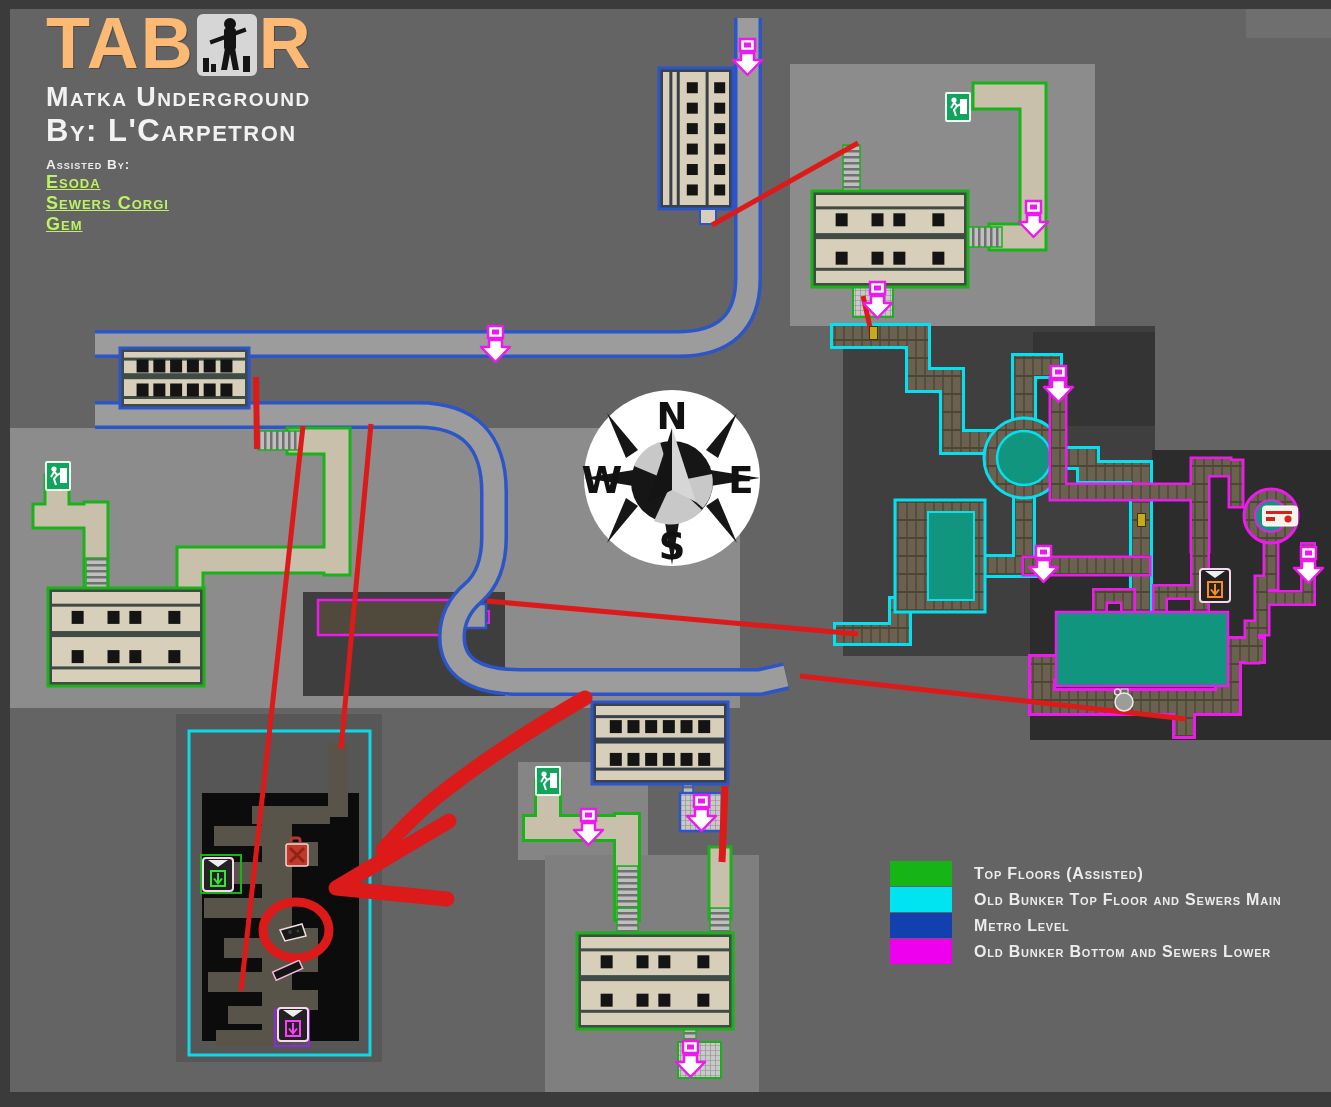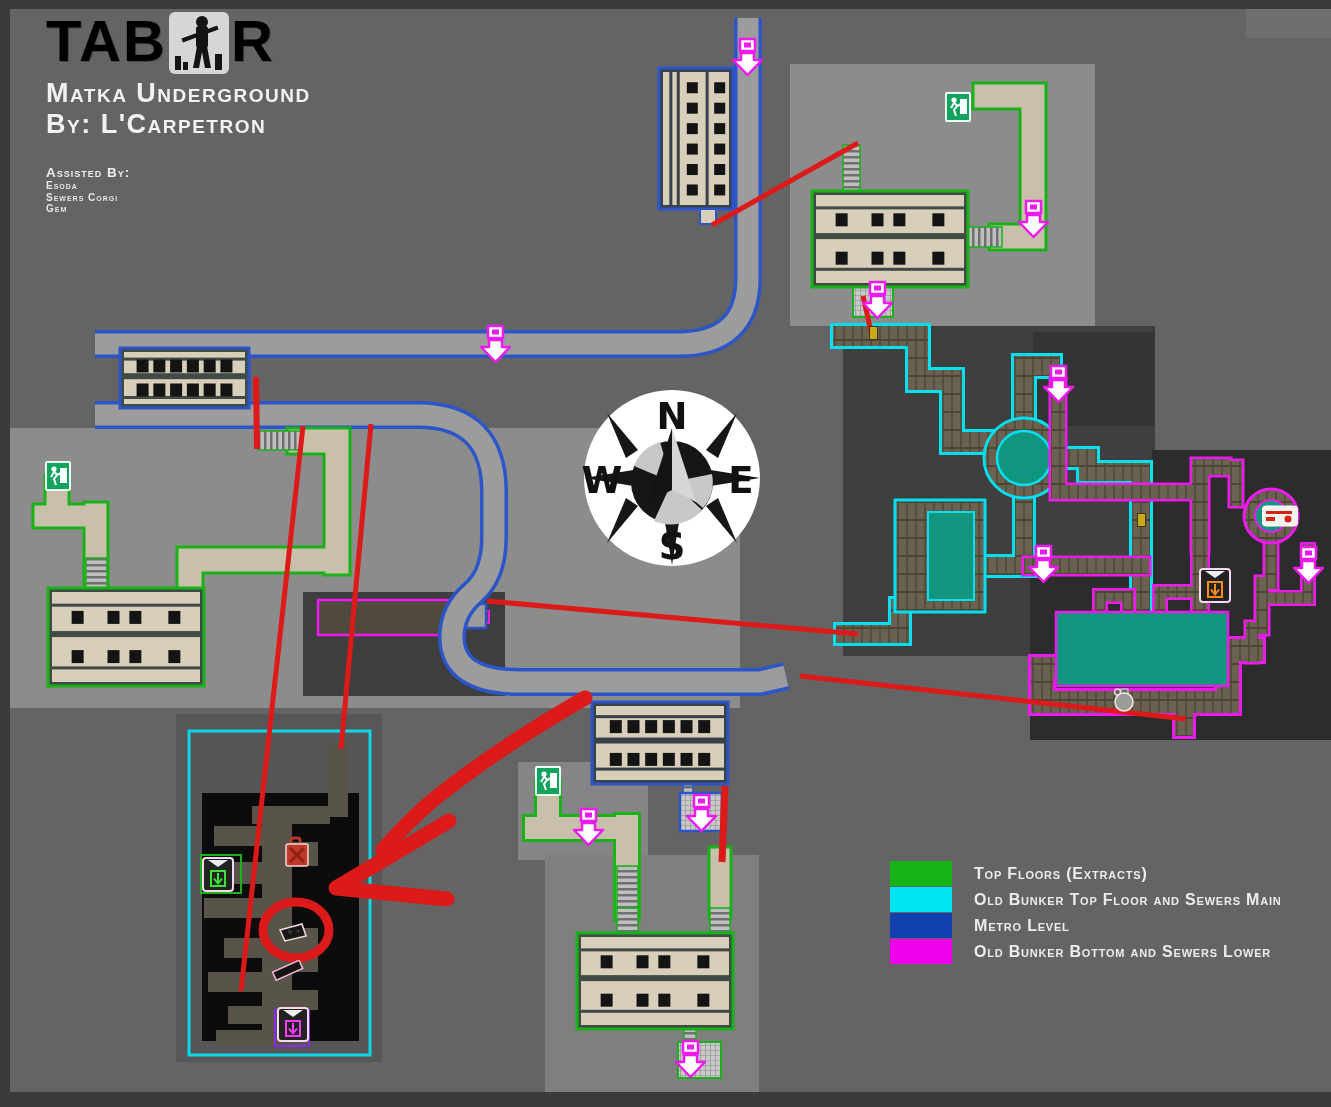--- a/index.html
+++ b/index.html
@@ -2,28 +2,28 @@
 <html><head>
 <meta charset="utf-8">
 <style>
   html,body{margin:0;padding:0;background:#2a2a2a;}
   .stage{position:relative;width:1331px;height:1107px;background:#646464;overflow:hidden;
          font-family:"Liberation Sans",sans-serif;}
   svg{position:absolute;left:0;top:0;}
   .hdr{position:absolute;left:46px;top:10px;color:#d9d9d9;z-index:5;}
   .logo-l1{font-size:55px;font-weight:900;letter-spacing:5px;line-height:1.0;color:#d6d6d6;
            text-shadow:1px 1px 0 #4a4a4a;}
-  .logo-l2{font-size:58px;font-weight:900;letter-spacing:2px;line-height:0.92;color:#000000;
+  .logo-l2{font-size:72px;font-weight:900;letter-spacing:2px;line-height:0.92;color:#fdba74;
            display:flex;align-items:center;text-shadow:1px 1px 0 #4a4a4a;}
   .soldier-tile{display:inline-block;width:60px;height:62px;background:#d6d6d6;border-radius:6px;
                 margin:0 2px;position:relative;top:2px;}
   .map-title{font-size:27px;font-weight:bold;font-variant:small-caps;letter-spacing:1.5px;color:#f2f2f2;margin-top:6px;}
-  .map-byline{font-size:27px;font-weight:bold;font-variant:small-caps;letter-spacing:1.5px;color:#f2f2f2;}
-  .assist{font-size:13.5px;font-weight:bold;font-variant:small-caps;letter-spacing:1px;color:#ededed;margin-top:25px;}
-  .assist-name{font-size:10px;font-weight:bold;font-variant:small-caps;letter-spacing:1px;color:#e5e5e5;line-height:1.15;}
+  .map-byline{font-size:31px;font-weight:bold;font-variant:small-caps;letter-spacing:1.5px;color:#f2f2f2;}
+  .assist{font-size:13.5px;font-weight:bold;font-variant:small-caps;letter-spacing:1px;color:#ededed;margin-top:8px;}
+  .assist-name{font-size:18px;font-weight:bold;font-variant:small-caps;letter-spacing:1px;color:#bef264;line-height:1.15;text-decoration:underline;}
   .legend{position:absolute;left:890px;top:861px;z-index:5;}
   .legend-row{display:flex;align-items:center;margin-bottom:1px;height:25px;}
   .legend-swatch{width:62px;height:25px;flex:0 0 62px;}
   .legend-label{margin-left:22px;font-size:16px;font-weight:bold;font-variant:small-caps;
                 letter-spacing:0.8px;color:#ececec;white-space:nowrap;}
   .icon{position:absolute;z-index:4;}
 </style>
 </head>
 <body>
 
@@ -362,21 +362,21 @@
   <div class="map-byline">By: L'Carpetron</div>
   <div class="assist">Assisted By:</div>
   <div class="assist-name">Esoda</div>
   <div class="assist-name">Sewers Corgi</div>
   <div class="assist-name">Gem</div>
 </div>
 
 <div class="legend">
   <div class="legend-row">
     <div class="legend-swatch" style="background: rgb(23, 180, 23);"></div>
-    <div class="legend-label">Top Floors (Extracts)</div>
+    <div class="legend-label">Top Floors (Assisted)</div>
   </div>
   <div class="legend-row">
     <div class="legend-swatch" style="background: rgb(0, 228, 242);"></div>
     <div class="legend-label">Old Bunker Top Floor and Sewers Main</div>
   </div>
   <div class="legend-row">
     <div class="legend-swatch" style="background: rgb(18, 64, 175);"></div>
     <div class="legend-label">Metro Level</div>
   </div>
   <div class="legend-row">

